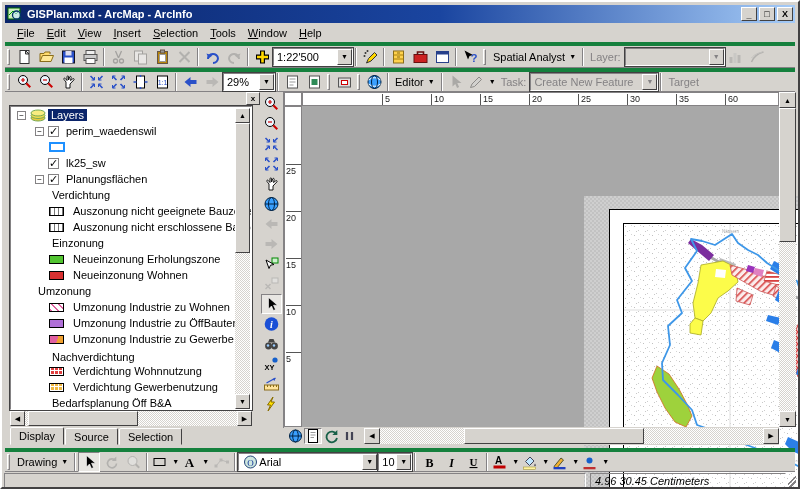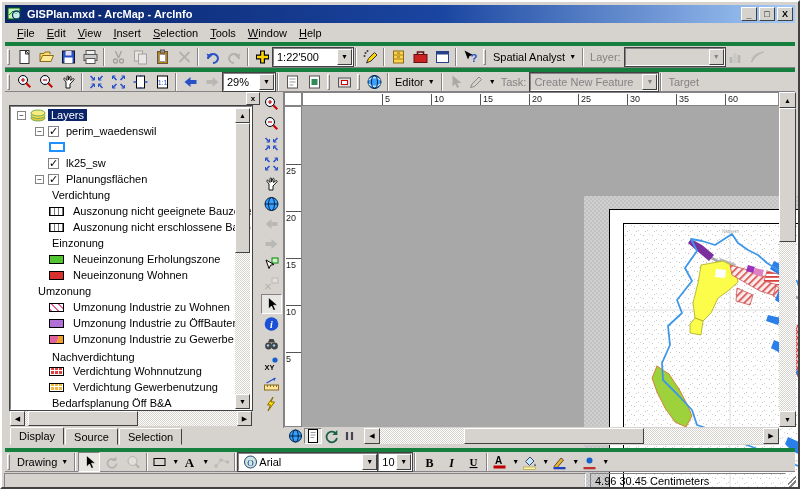--- a/index.html
+++ b/index.html
@@ -817,16 +817,16 @@
         <svg width="17" height="16" viewBox="0 0 16 16">
           <circle cx="8" cy="6.5" r="3" fill="#1560CC"></circle>
           <rect x="2" y="13" width="12" height="2.3" fill="#C03030"></rect>
         </svg>
         <span class="caret">▼</span>
       </div>
     </div>
 
   <div id="statusbar">
     <div class="spanel" style="flex:1;margin-right:4px;"></div>
-    <div class="spanel" style="width:196px;">4.96  30.45 Centimeters</div>
+    <div class="spanel" style="width:196px;font-style:italic;">4.96  30.45 Centimeters</div>
     <div id="grip3"></div>
   </div>
 </div>
 
 </body></html>

